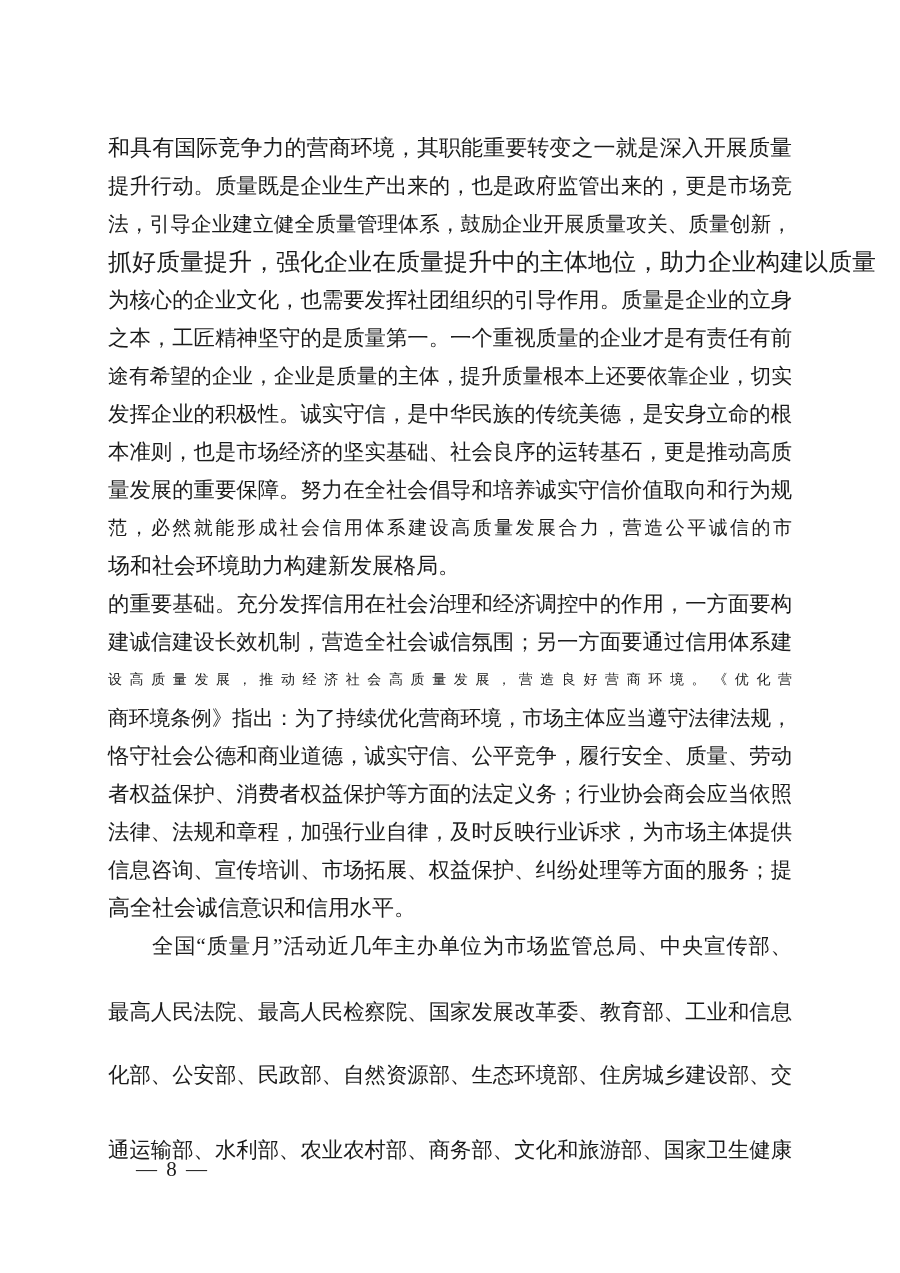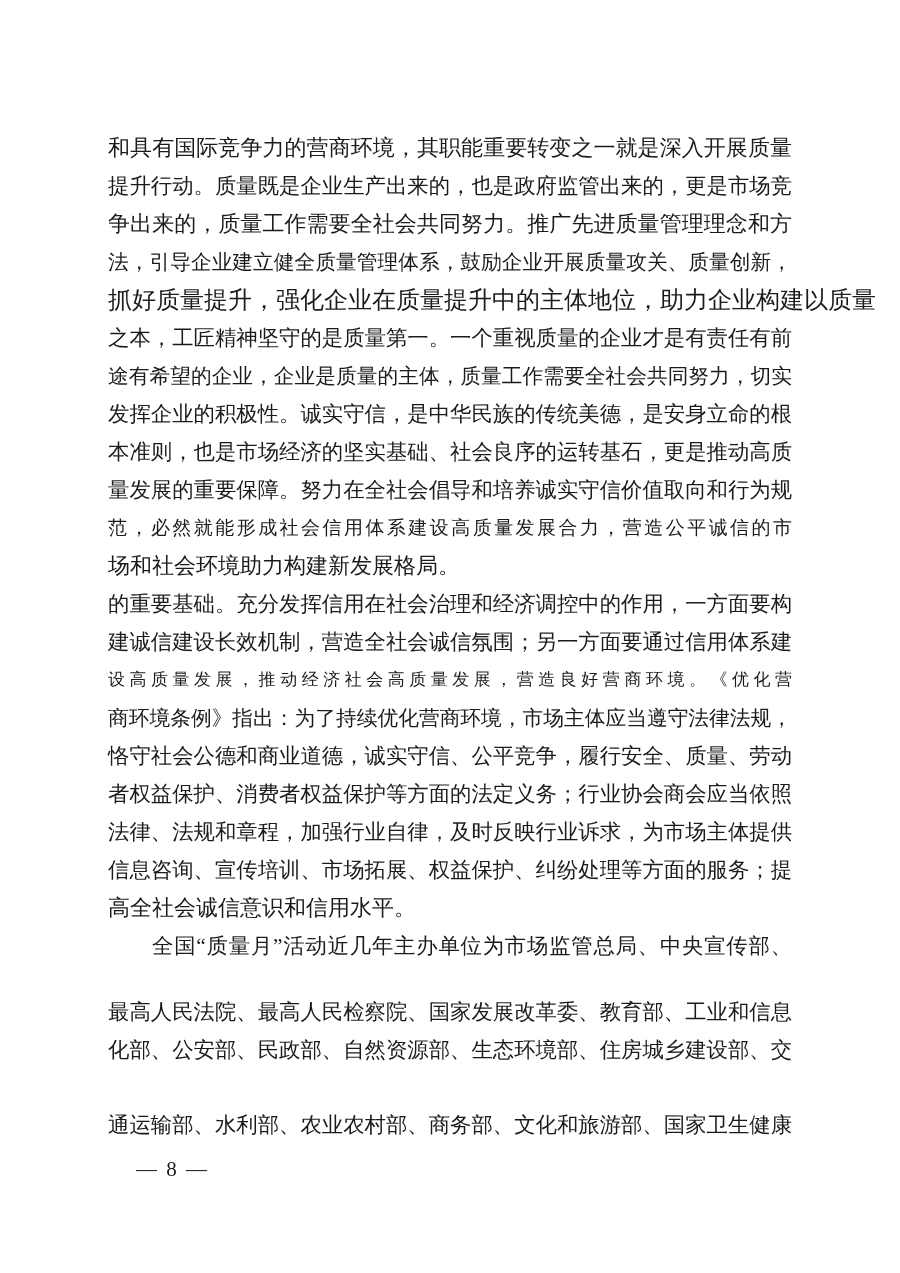--- a/index.html
+++ b/index.html
@@ -51,45 +51,45 @@
   }
 </style>
 </head>
 <body>
 
 <div class="page">
   <main class="body-text" id="paragraphs">
       <div class="paragraph">
         <div class="line">和具有国际竞争力的营商环境，其职能重要转变之一就是深入开展质量</div>
         <div class="line" style="font-size: 21.38px;">提升行动。质量既是企业生产出来的，也是政府监管出来的，更是市场竞</div>
-        <div class="line">争出来的，质量工作需要全社会共同努力。推广先进质量管理理念和方</div>
         <div class="line" style="font-size: 20.73px;">法，引导企业建立健全质量管理体系，鼓励企业开展质量攻关、质量创新，</div>
         <div class="line" style="font-size: 24px;">抓好质量提升，强化企业在质量提升中的主体地位，助力企业构建以质量</div>
+        <div class="line" style="font-size: 21.38px;">为核心的企业文化，也需要发挥社团组织的引导作用。质量是企业的立身</div>
         <div class="line" style="font-size: 21.38px;">之本，工匠精神坚守的是质量第一。一个重视质量的企业才是有责任有前</div>
-        <div class="line" style="font-size: 20.73px;">途有希望的企业，企业是质量的主体，质量工作需要全社会共同努力，切实</div>
+        <div class="line" style="font-size: 20.73px;">途有希望的企业，企业是质量的主体，提升质量根本上还要依靠企业，切实</div>
         <div class="line" style="font-size: 21.38px;">发挥企业的积极性。诚实守信，是中华民族的传统美德，是安身立命的根</div>
         <div class="line" style="font-size: 21.38px;">本准则，也是市场经济的坚实基础、社会良序的运转基石，更是推动高质</div>
         <div class="line" style="font-size: 21.38px;">量发展的重要保障。努力在全社会倡导和培养诚实守信价值取向和行为规</div>
         <div class="line" style="font-size: 19px;">范，必然就能形成社会信用体系建设高质量发展合力，营造公平诚信的市</div>
         <div class="line para-end">场和社会环境助力构建新发展格局。</div>
       </div>
       <div class="paragraph">
         <div class="line" style="font-size: 21.38px;">的重要基础。充分发挥信用在社会治理和经济调控中的作用，一方面要构</div>
         <div class="line" style="font-size: 21.38px;">建诚信建设长效机制，营造全社会诚信氛围；另一方面要通过信用体系建</div>
-        <div class="line" style="font-size: 17px;">设高质量发展，推动经济社会高质量发展，营造良好营商环境。《优化营</div>
+        <div class="line" style="font-size: 14px;">设高质量发展，推动经济社会高质量发展，营造良好营商环境。《优化营</div>
         <div class="line" style="font-size: 20.73px;">商环境条例》指出：为了持续优化营商环境，市场主体应当遵守法律法规，</div>
         <div class="line" style="font-size: 21.38px;">恪守社会公德和商业道德，诚实守信、公平竞争，履行安全、质量、劳动</div>
         <div class="line" style="font-size: 21.38px;">者权益保护、消费者权益保护等方面的法定义务；行业协会商会应当依照</div>
         <div class="line" style="font-size: 21.38px;">法律、法规和章程，加强行业自律，及时反映行业诉求，为市场主体提供</div>
         <div class="line" style="font-size: 21.38px;">信息咨询、宣传培训、市场拓展、权益保护、纠纷处理等方面的服务；提</div>
         <div class="line para-end">高全社会诚信意识和信用水平。</div>
       </div>
       <div class="paragraph">
         <div class="line indent" style="font-size: 21.33px; font-family: Liberation Serif, serif;">全国“质量月”活动近几年主办单位为市场监管总局、中央宣传部、</div>
         <div class="line" style="font-size: 21.38px; margin-top: 28px;">最高人民法院、最高人民检察院、国家发展改革委、教育部、工业和信息</div>
-        <div class="line" style="font-size: 21.38px;">化部、公安部、民政部、自然资源部、生态环境部、住房城乡建设部、交</div>
+        <div class="line" style="font-size: 21.38px; margin-top: 25px;">化部、公安部、民政部、自然资源部、生态环境部、住房城乡建设部、交</div>
         <div class="line" style="font-size: 21.38px; margin-top: 37px;">通运输部、水利部、农业农村部、商务部、文化和旅游部、国家卫生健康</div>
       </div>
     </main>
   <footer class="page-footer">
     <span>— 8 —</span>
   </footer>
 </div>
 
 </body></html>

